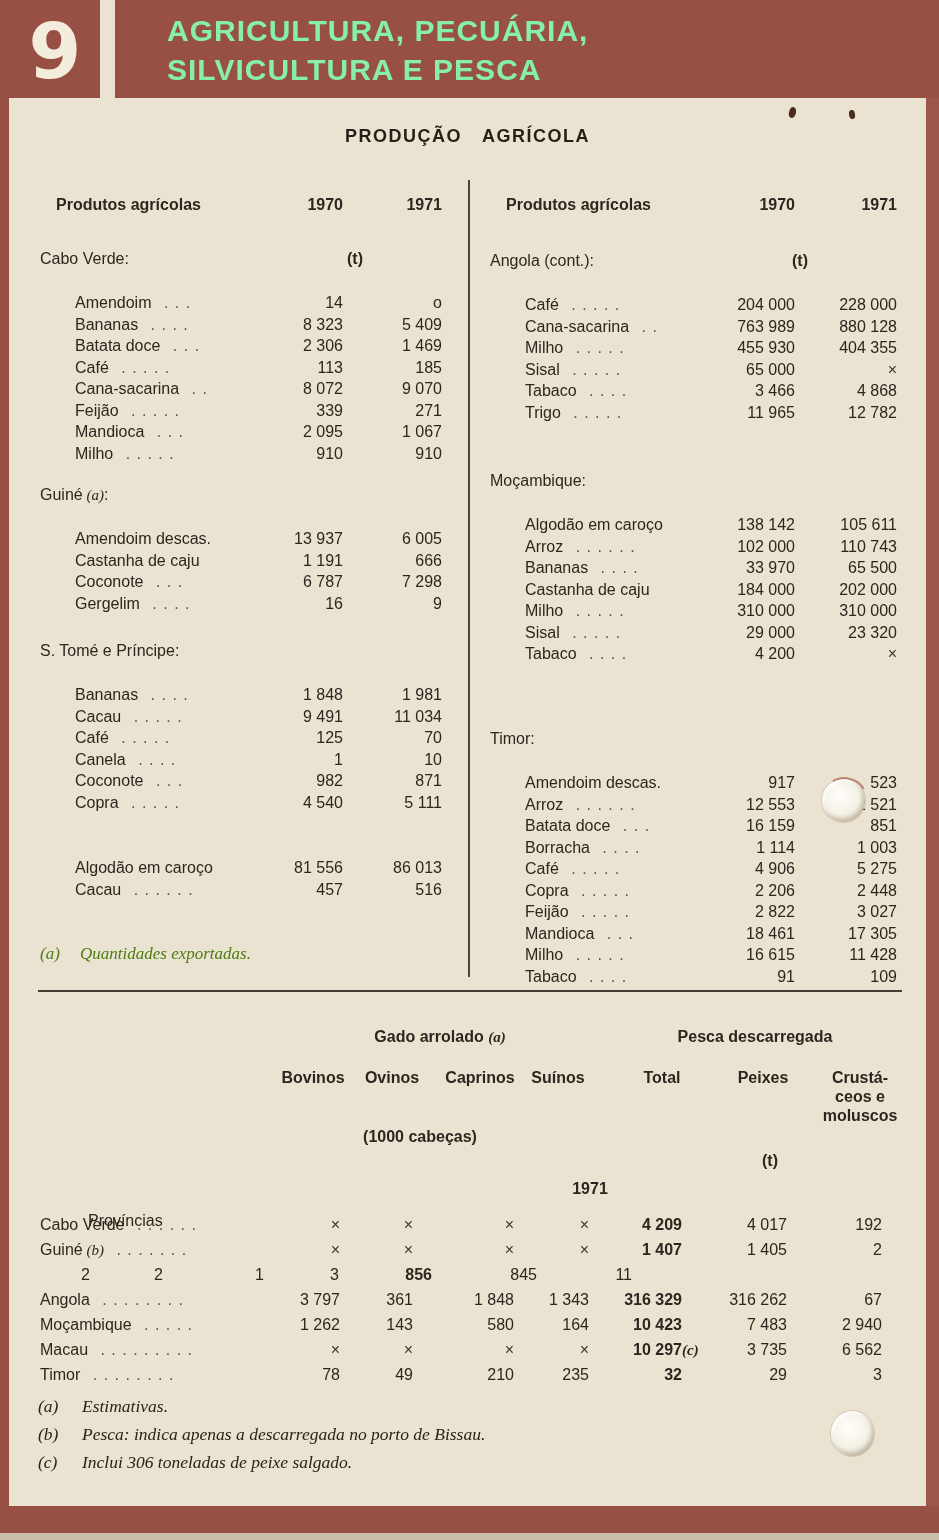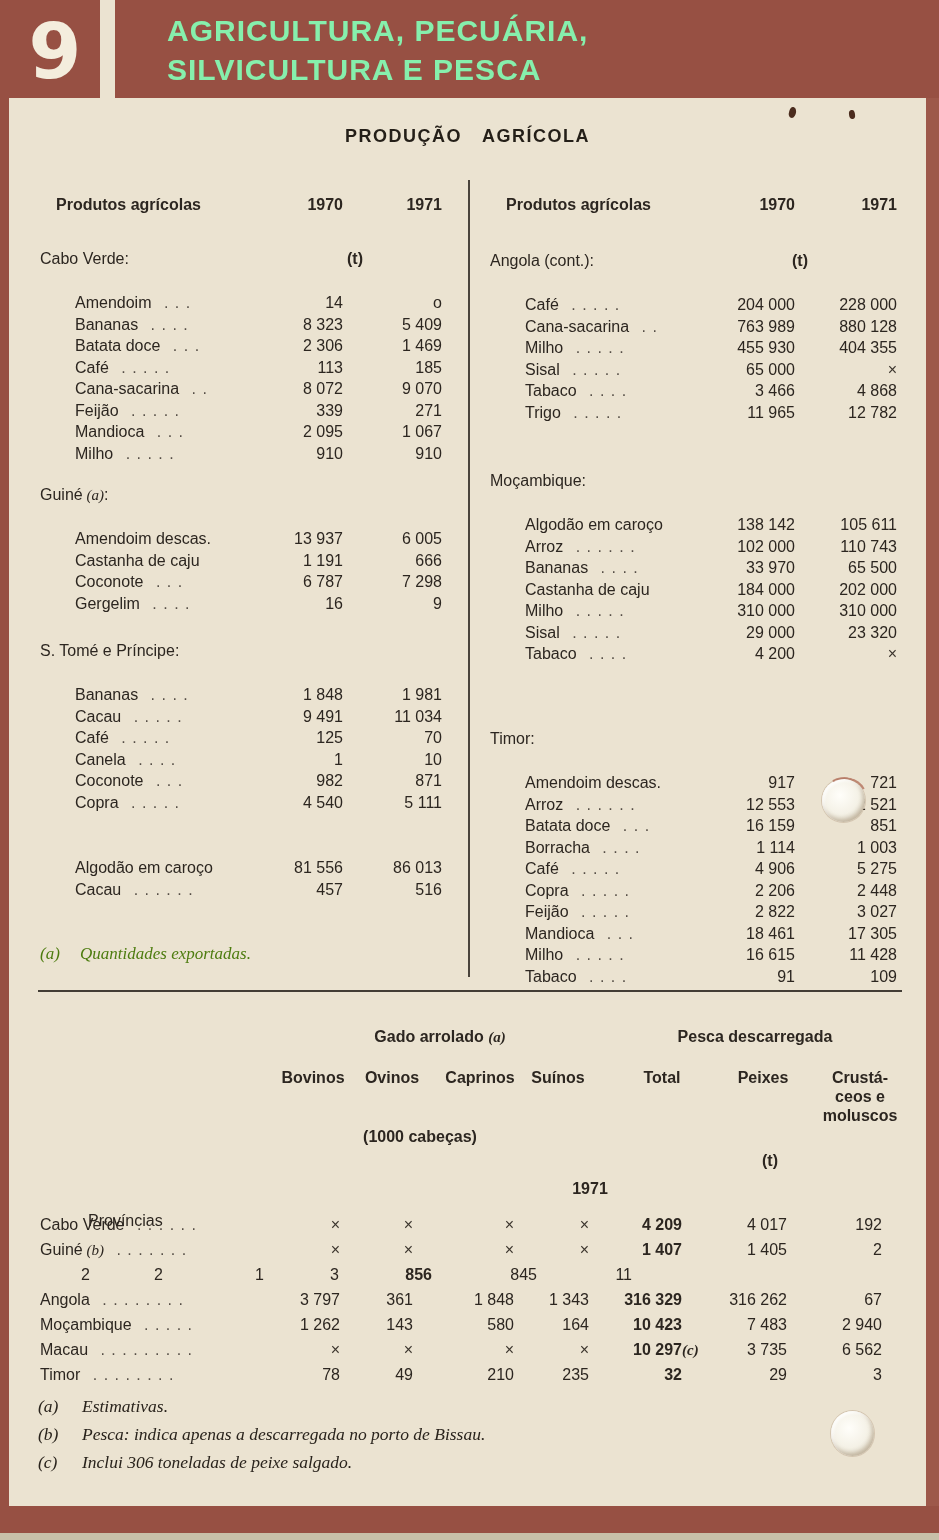--- a/index.html
+++ b/index.html
@@ -313,21 +313,21 @@
             <span class="num n71 xmark">×</span>
           </div>
         </div>
       </div>
       <div class="sec" style="top: 728px;">
         <div class="sec-head"><span>Timor:</span></div>
         <div class="sec-rows">
           <div class="row">
             <span class="lbl">Amendoim descas.</span>
             <span class="num n70">917</span>
-            <span class="num n71">721</span>
+            <span class="num n71">523</span>
           </div>
           <div class="row">
             <span class="lbl">Arroz<span class="leader"> . . . . . .</span></span>
             <span class="num n70">12 553</span>
             <span class="num n71">12 521</span>
           </div>
           <div class="row">
             <span class="lbl">Batata doce<span class="leader"> . . .</span></span>
             <span class="num n70">16 159</span>
             <span class="num n71">851</span>

